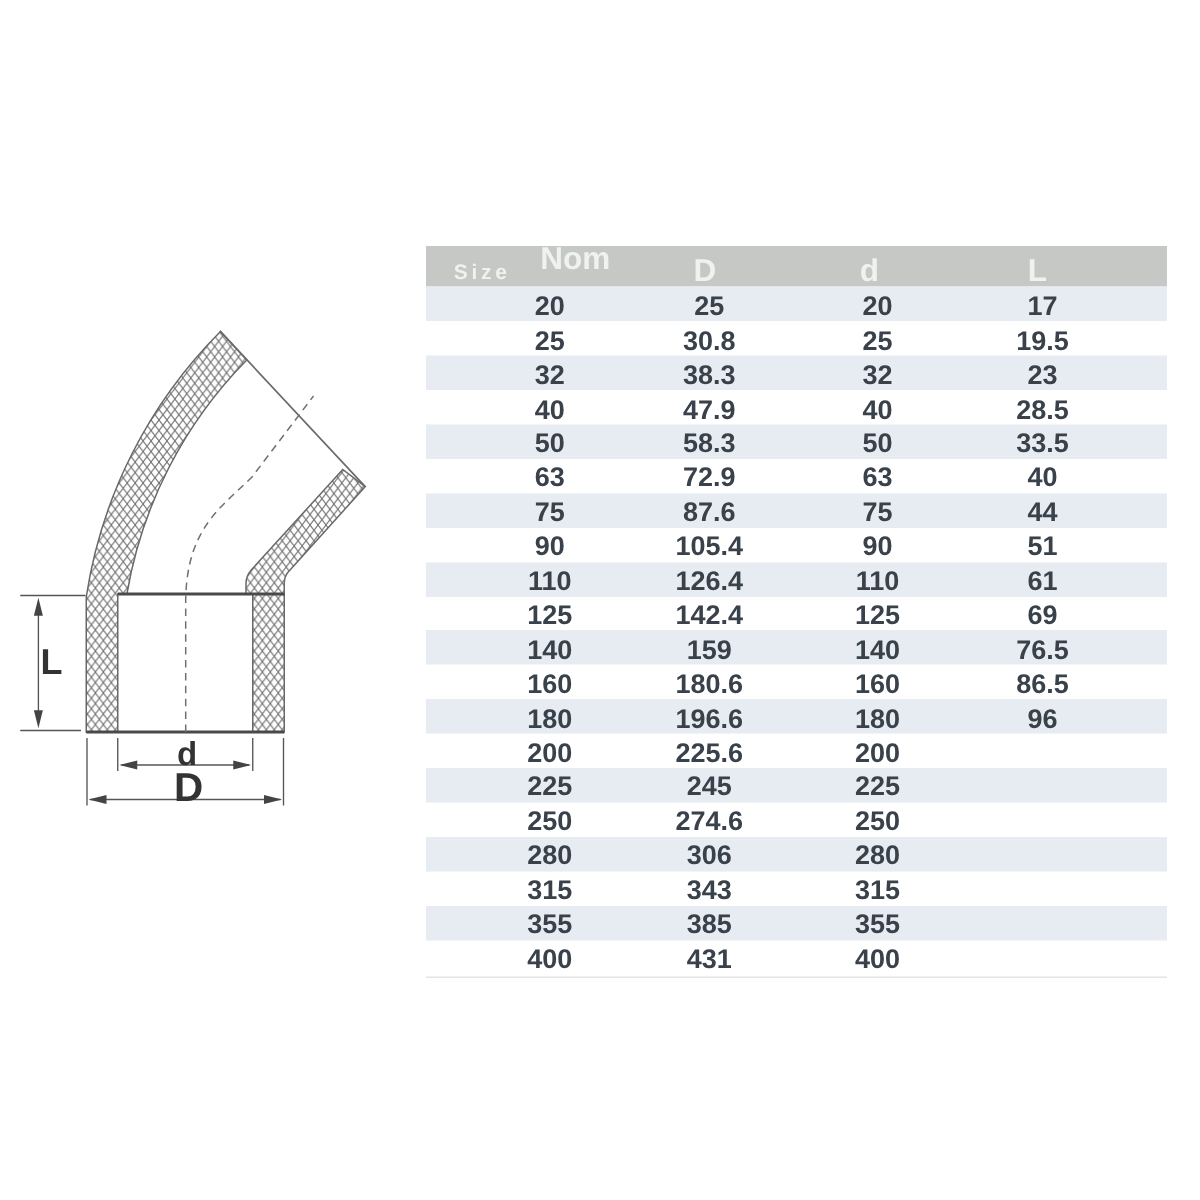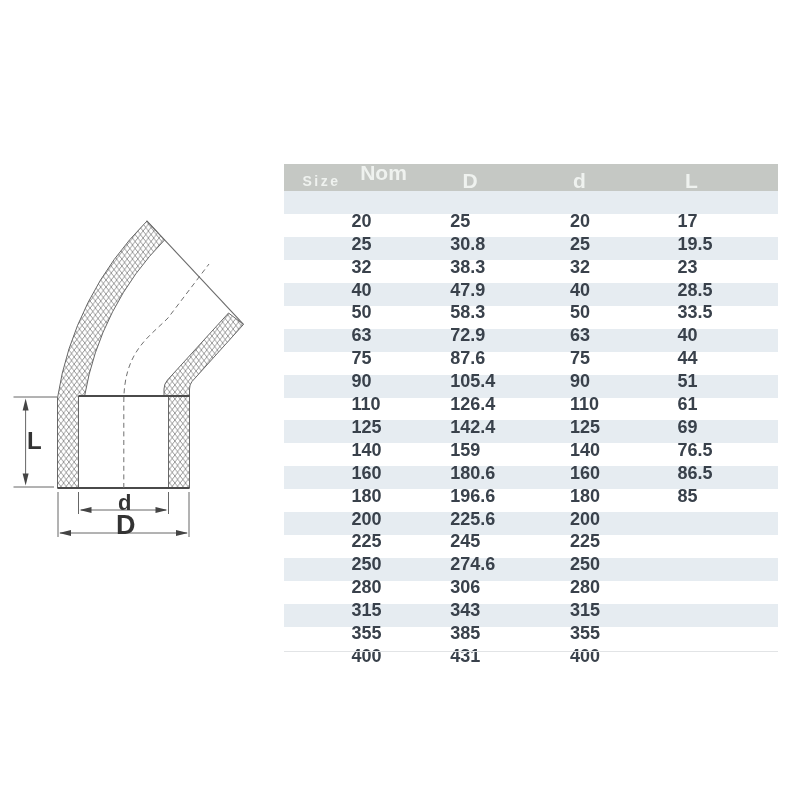--- a/index.html
+++ b/index.html
@@ -1,19 +1,19 @@
 <!DOCTYPE html>
 <html><head>
 <meta charset="utf-8">
 <style>
   html,body{margin:0;padding:0;background:#ffffff;width:800px;height:800px;overflow:hidden;}
   *{box-sizing:border-box;}
   body{font-family:"Liberation Sans", sans-serif;}
   .abs{position:absolute;}
-  .tcol{position:absolute;font-weight:bold;font-size:18px;color:#39414b;line-height:22.9px;transform:translateX(-50%);white-space:pre;margin-top:17px;}
+  .tcol{position:absolute;font-weight:bold;font-size:18px;color:#39414b;line-height:22.9px;text-align:center;transform:translateX(-50%);white-space:pre;}
   .thead{position:absolute;color:#eff2ef;font-weight:bold;font-size:21px;transform:translateX(-50%);}
 </style>
 </head>
 <body>
 
 <div class="abs" style="left:0;top:0;width:800px;height:800px;background:#fff;"></div>
 
 <svg class="abs" style="left:0;top:0;" width="800" height="800" viewBox="0 0 800 800">
   <defs>
     <pattern id="xh" width="5.3" height="7.0" patternUnits="userSpaceOnUse">
@@ -153,17 +153,17 @@
 23
 28.5
 33.5
 40
 44
 51
 61
 69
 76.5
 86.5
-85</div>
+96</div>
 
   <div class="abs" style="left:0;top:486.7px;width:494px;height:1px;background:#e2e4e6;"></div>
 
 </div>
 
 </body></html>

